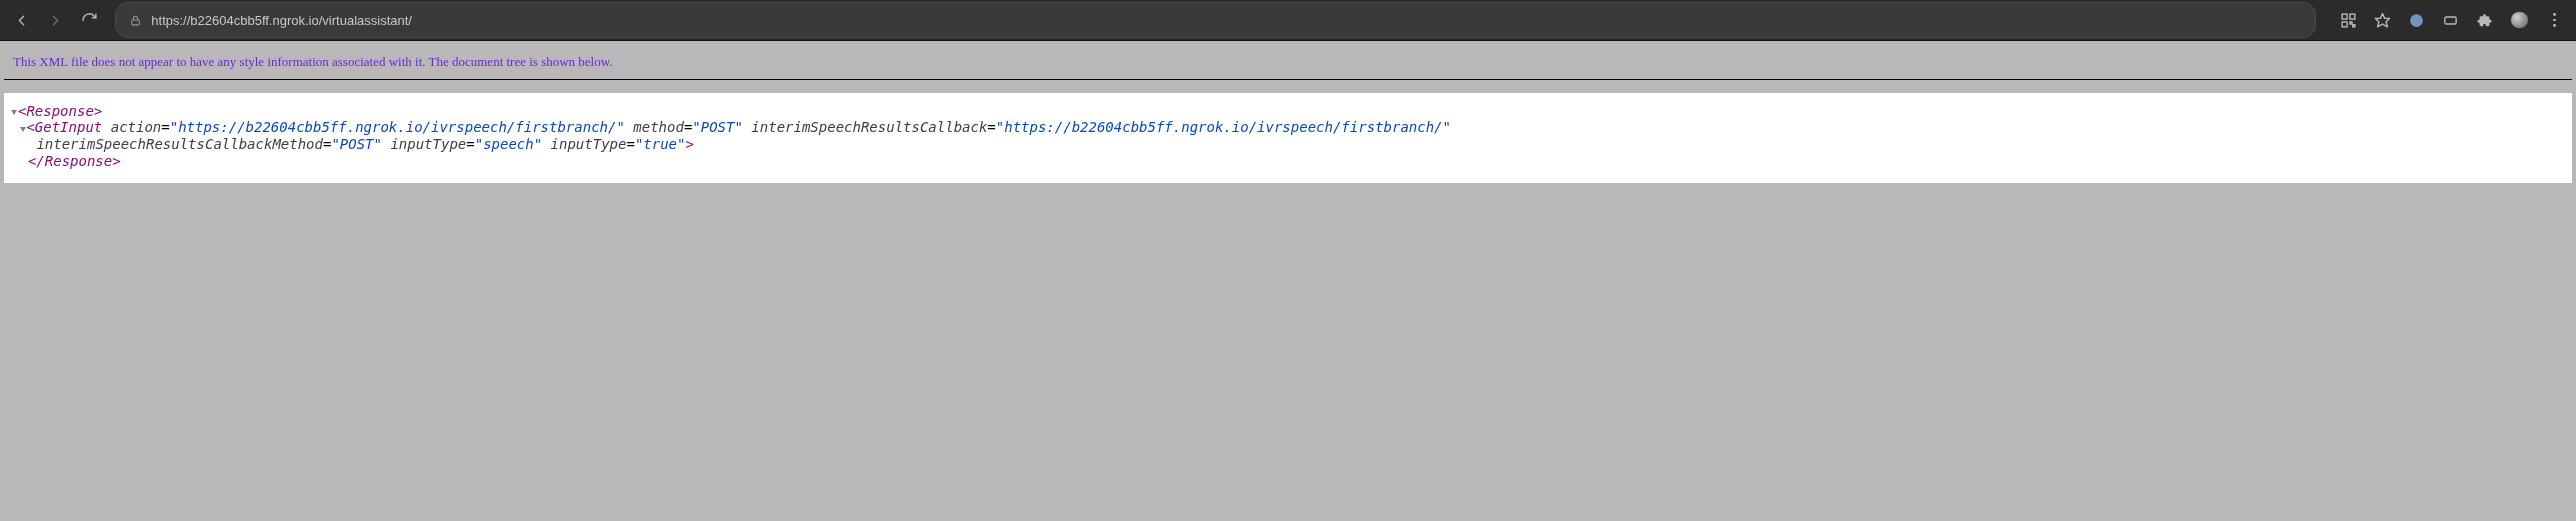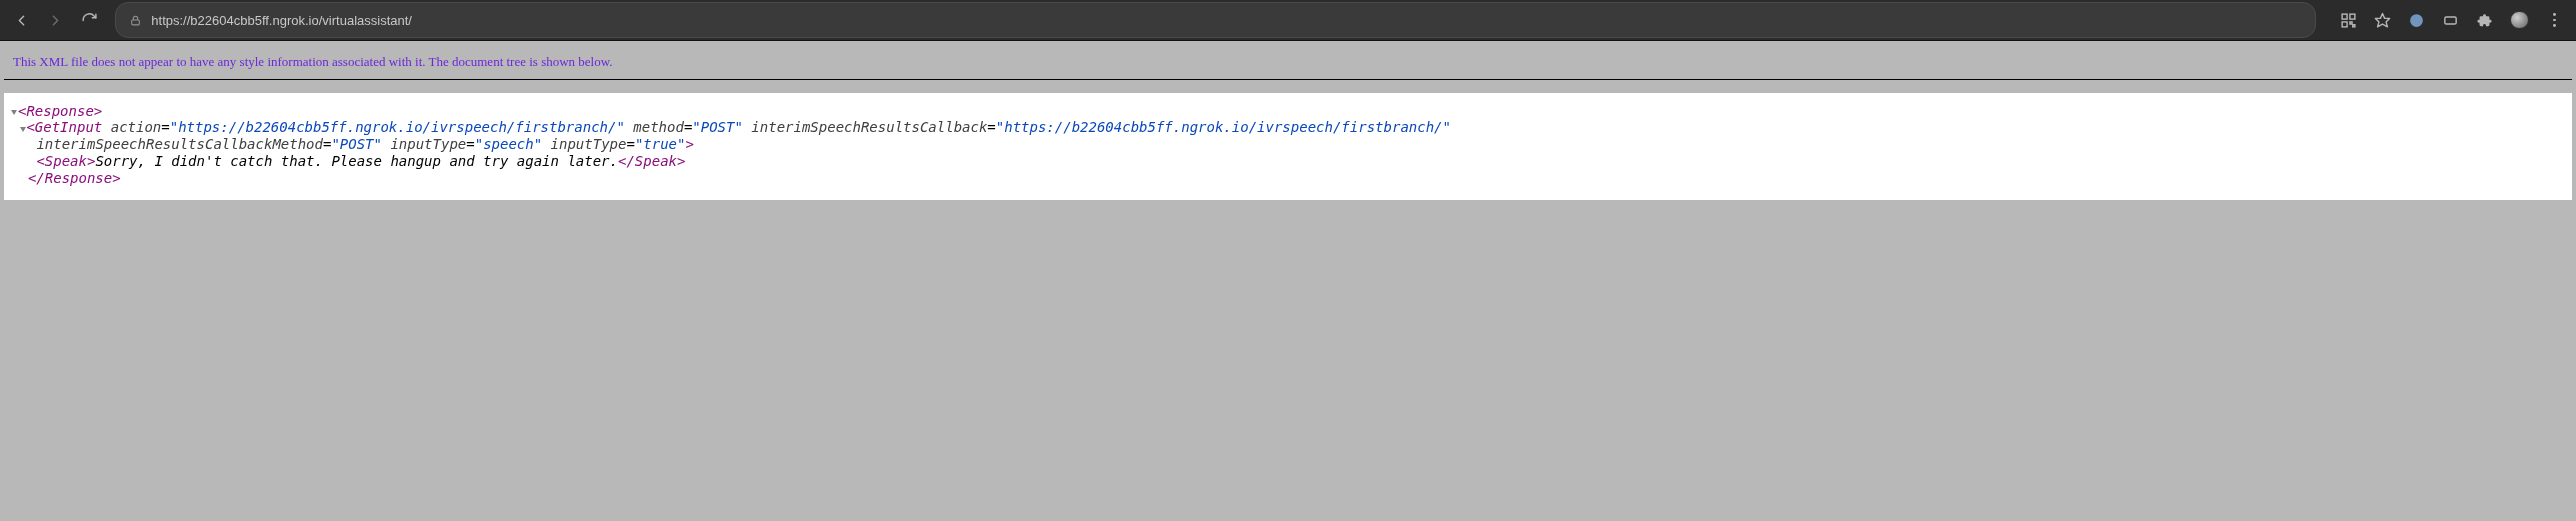--- a/index.html
+++ b/index.html
@@ -161,19 +161,18 @@
   <div class="xml-panel">
 
     <div class="row"><span class="disclosure"></span><span class="tag">&lt;Response&gt;</span></div>
 
     <div class="row"> <span class="disclosure"></span><span class="tag">&lt;GetInput</span> <span class="attr">action</span><span class="txt">=</span><span class="val">"https://b22604cbb5ff.ngrok.io/ivrspeech/firstbranch/"</span> <span class="attr">method</span><span class="txt">=</span><span class="val">"POST"</span> <span class="attr">interimSpeechResultsCallback</span><span class="txt">=</span><span class="val">"https://b22604cbb5ff.ngrok.io/ivrspeech/firstbranch/"</span></div>
 
     <div class="row">   <span class="attr">interimSpeechResultsCallbackMethod</span><span class="txt">=</span><span class="val">"POST"</span> <span class="attr">inputType</span><span class="txt">=</span><span class="val">"speech"</span> <span class="attr">inputType</span><span class="txt">=</span><span class="val">"true"</span><span class="tag">&gt;</span></div>
 
 
 
-    <div class="row">   <span class="tag">&lt;Speak&gt;</span><span class="txt">Sorry, I didn't catch that. Please hangup and try again later.</span><span class="tag">&lt;/Speak&gt;</span></div>
 
     <div class="row">  <span class="tag">&lt;/Response&gt;</span></div>
 
   </div>
 </div>
 
 
 </body></html>

